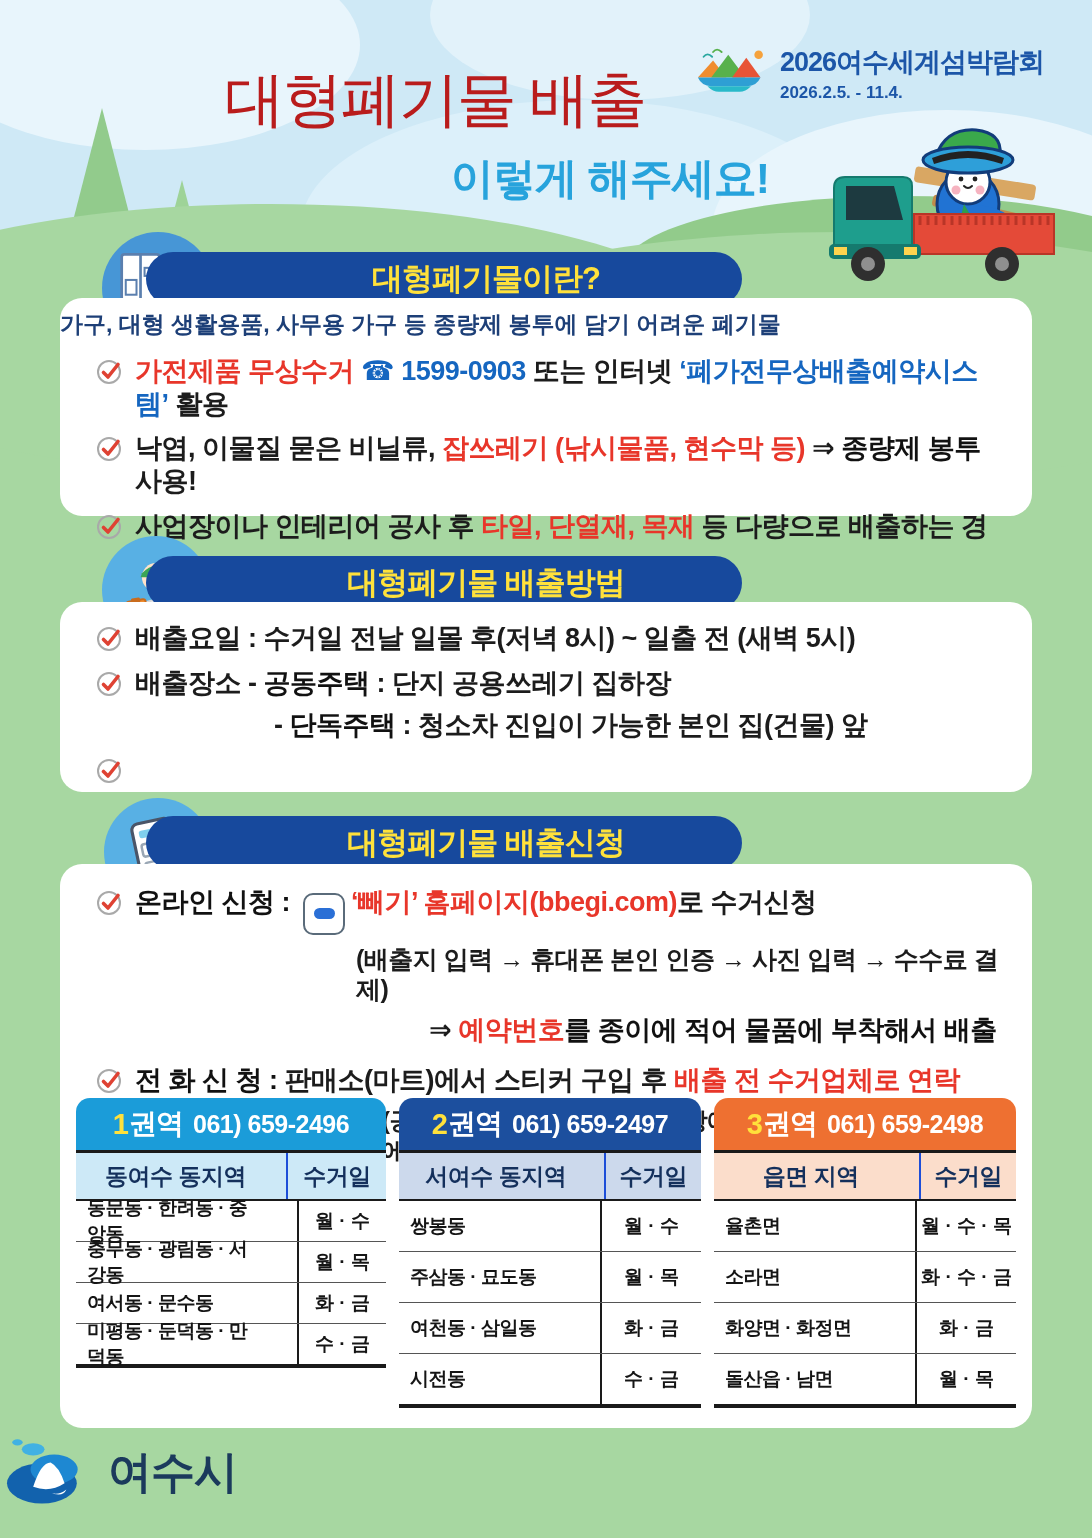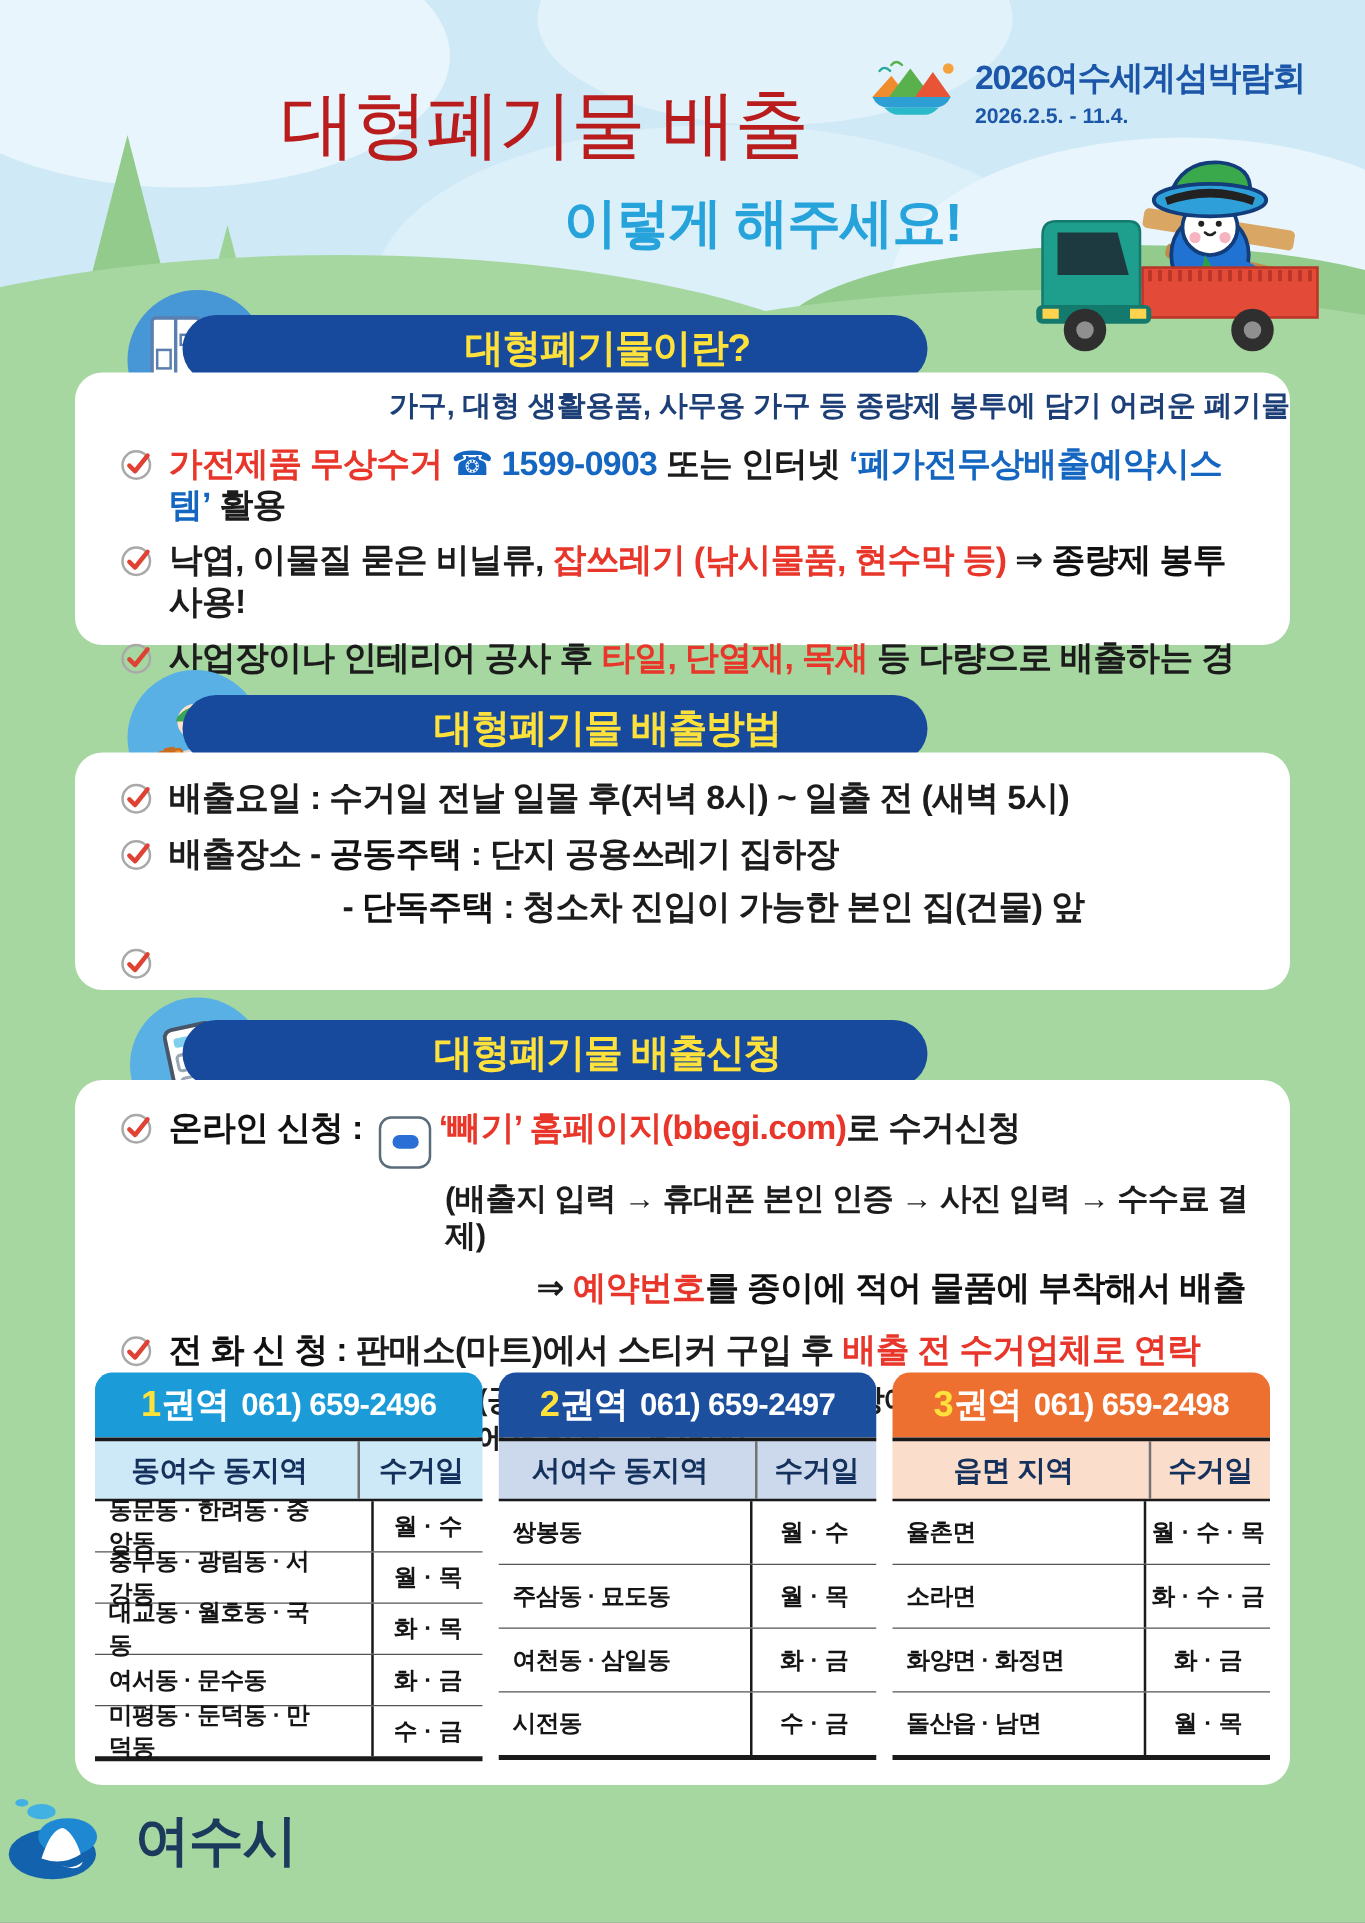--- a/index.html
+++ b/index.html
@@ -36,21 +36,21 @@
   .sc2{left:102px;top:536px;width:108px;height:108px;background:#58b0e4;}
   .sc3{left:104px;top:798px;width:108px;height:108px;background:#58b0e4;}
   .pill{position:absolute;left:146px;height:54px;width:596px;border-radius:28px;background:#17499d;
     display:flex;align-items:center;justify-content:center;padding-left:84px;box-sizing:border-box;
     color:#ffe13b;font-weight:900;font-size:31px;letter-spacing:-1px;}
   .pill1{top:252px;}.pill2{top:556px;}.pill3{top:816px;}
   .card{position:absolute;left:60px;width:972px;background:#fff;border-radius:22px;box-sizing:border-box;}
   .card1{top:298px;height:218px;}
   .card2{top:602px;height:190px;}
   .card3{top:864px;height:564px;}
-  .c-intro{margin-top:13px;text-align:right;font-size:23px;line-height:1.2;}
+  .c-intro{margin-top:13px;text-align:left;font-size:23px;line-height:1.2;}
   .bullets{padding:4px 24px 0 34px;}
   .bullet{display:flex;align-items:flex-start;gap:11px;margin-top:12px;
     font-size:27px;line-height:1.22;color:#1c1c1c;font-weight:700;letter-spacing:-0.5px;}
   .chk{flex:0 0 auto;margin-top:1px;line-height:0;}
   .subline{margin-top:9px;font-size:27px;line-height:1.22;color:#1c1c1c;font-weight:700;letter-spacing:-0.5px;}
   .r{color:#e8362a;font-weight:900;}
   .bl{color:#1566c0;font-weight:900;}
   .tel{color:#1566c0;font-weight:700;}
   .k{color:#1c1c1c;font-weight:700;}
   .kb{color:#111;font-weight:900;}
@@ -74,21 +74,21 @@
   .t3 .tbl-head{background:#ee7031;}
   .zone-num{color:#ffe13b;font-weight:900;font-size:29px;}
   .zone-name{font-weight:900;font-size:28px;margin-right:10px;letter-spacing:-1px;}
   .zone-phone{font-weight:700;font-size:25px;letter-spacing:-0.5px;}
   .tbl-sub{display:flex;height:46px;border-top:3px solid #1a1a1a;border-bottom:2px solid #1a1a1a;
     font-weight:800;font-size:23px;color:#14305c;letter-spacing:-0.5px;}
   .t1 .tbl-sub{background:#cde9f7;}
   .t2 .tbl-sub{background:#ccd9ec;}
   .t3 .tbl-sub{background:#fbddcb;}
   .sub-area{width:67%;display:flex;align-items:center;justify-content:center;}
-  .sub-day{width:33%;border-left:2px solid #737373;display:flex;align-items:center;justify-content:center;margin-left:11px;}
+  .sub-day{width:33%;border-left:2px solid #1d4ed8;display:flex;align-items:center;justify-content:center;margin-left:11px;}
   .tbl-body{border-bottom:4px solid #1a1a1a;}
   .trow{display:flex;border-bottom:1.5px solid #555;font-size:19px;font-weight:700;color:#151515;}
   .trow:last-child{border-bottom:none;}
   .t1 .trow{height:40px;gap:43px;}
   .t2 .trow,.t3 .trow{height:50px;}
   .td-a{width:67%;display:flex;align-items:center;padding-left:11px;box-sizing:border-box;letter-spacing:-0.5px;}
   .td-d{width:33%;border-left:2px solid #1a1a1a;display:flex;align-items:center;justify-content:center;}
   
   .footer{position:absolute;top:1436px;left:0;width:1092px;display:flex;align-items:center;gap:12px;}
   .city-name{font-size:44px;font-weight:900;color:#1b3a5c;letter-spacing:-1px;}
@@ -297,24 +297,20 @@
         <div class="tbl-body">
           <div class="trow">
               <span class="td-a">동문동 · 한려동 · 중앙동</span>
               <span class="td-d">월 · 수</span>
             </div>
           <div class="trow">
               <span class="td-a">충무동 · 광림동 · 서강동</span>
               <span class="td-d">월 · 목</span>
             </div>
           <div class="trow">
-              <span class="td-a">대교동 · 월호동 · 국동</span>
-              <span class="td-d">화 · 목</span>
-            </div>
-          <div class="trow">
               <span class="td-a">여서동 · 문수동</span>
               <span class="td-d">화 · 금</span>
             </div>
           <div class="trow">
               <span class="td-a">미평동 · 둔덕동 · 만덕동</span>
               <span class="td-d">수 · 금</span>
             </div>
         </div>
       </div>
 

